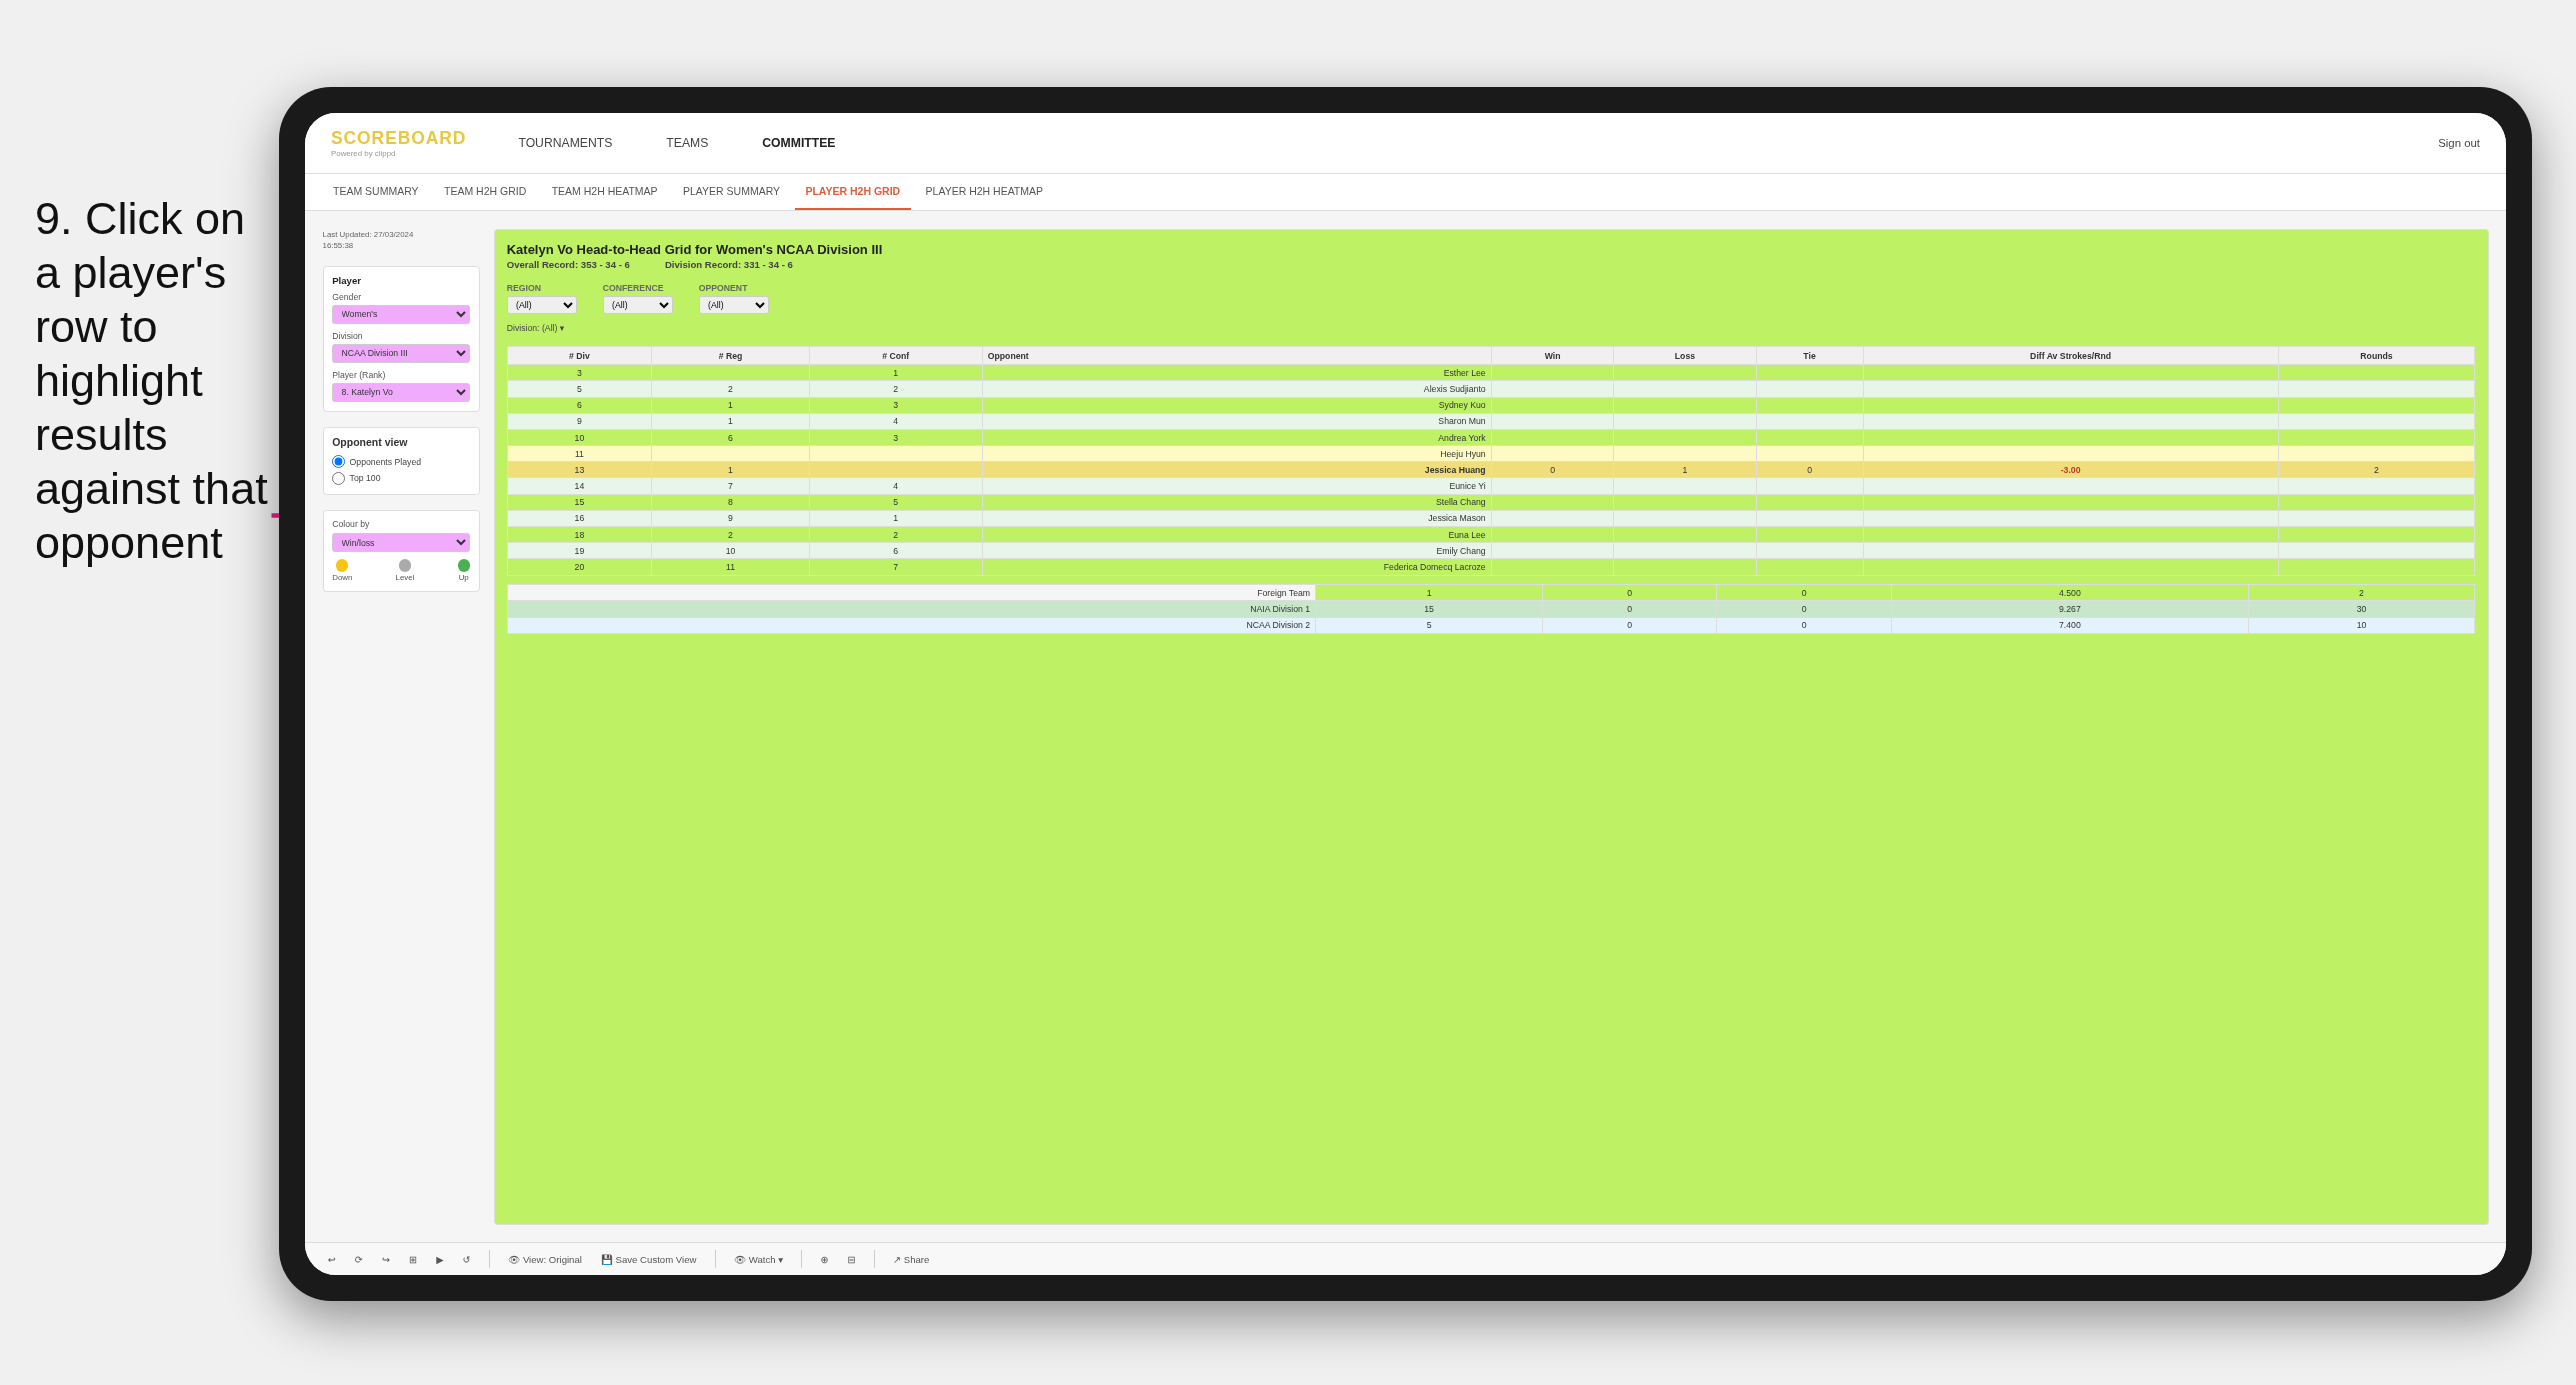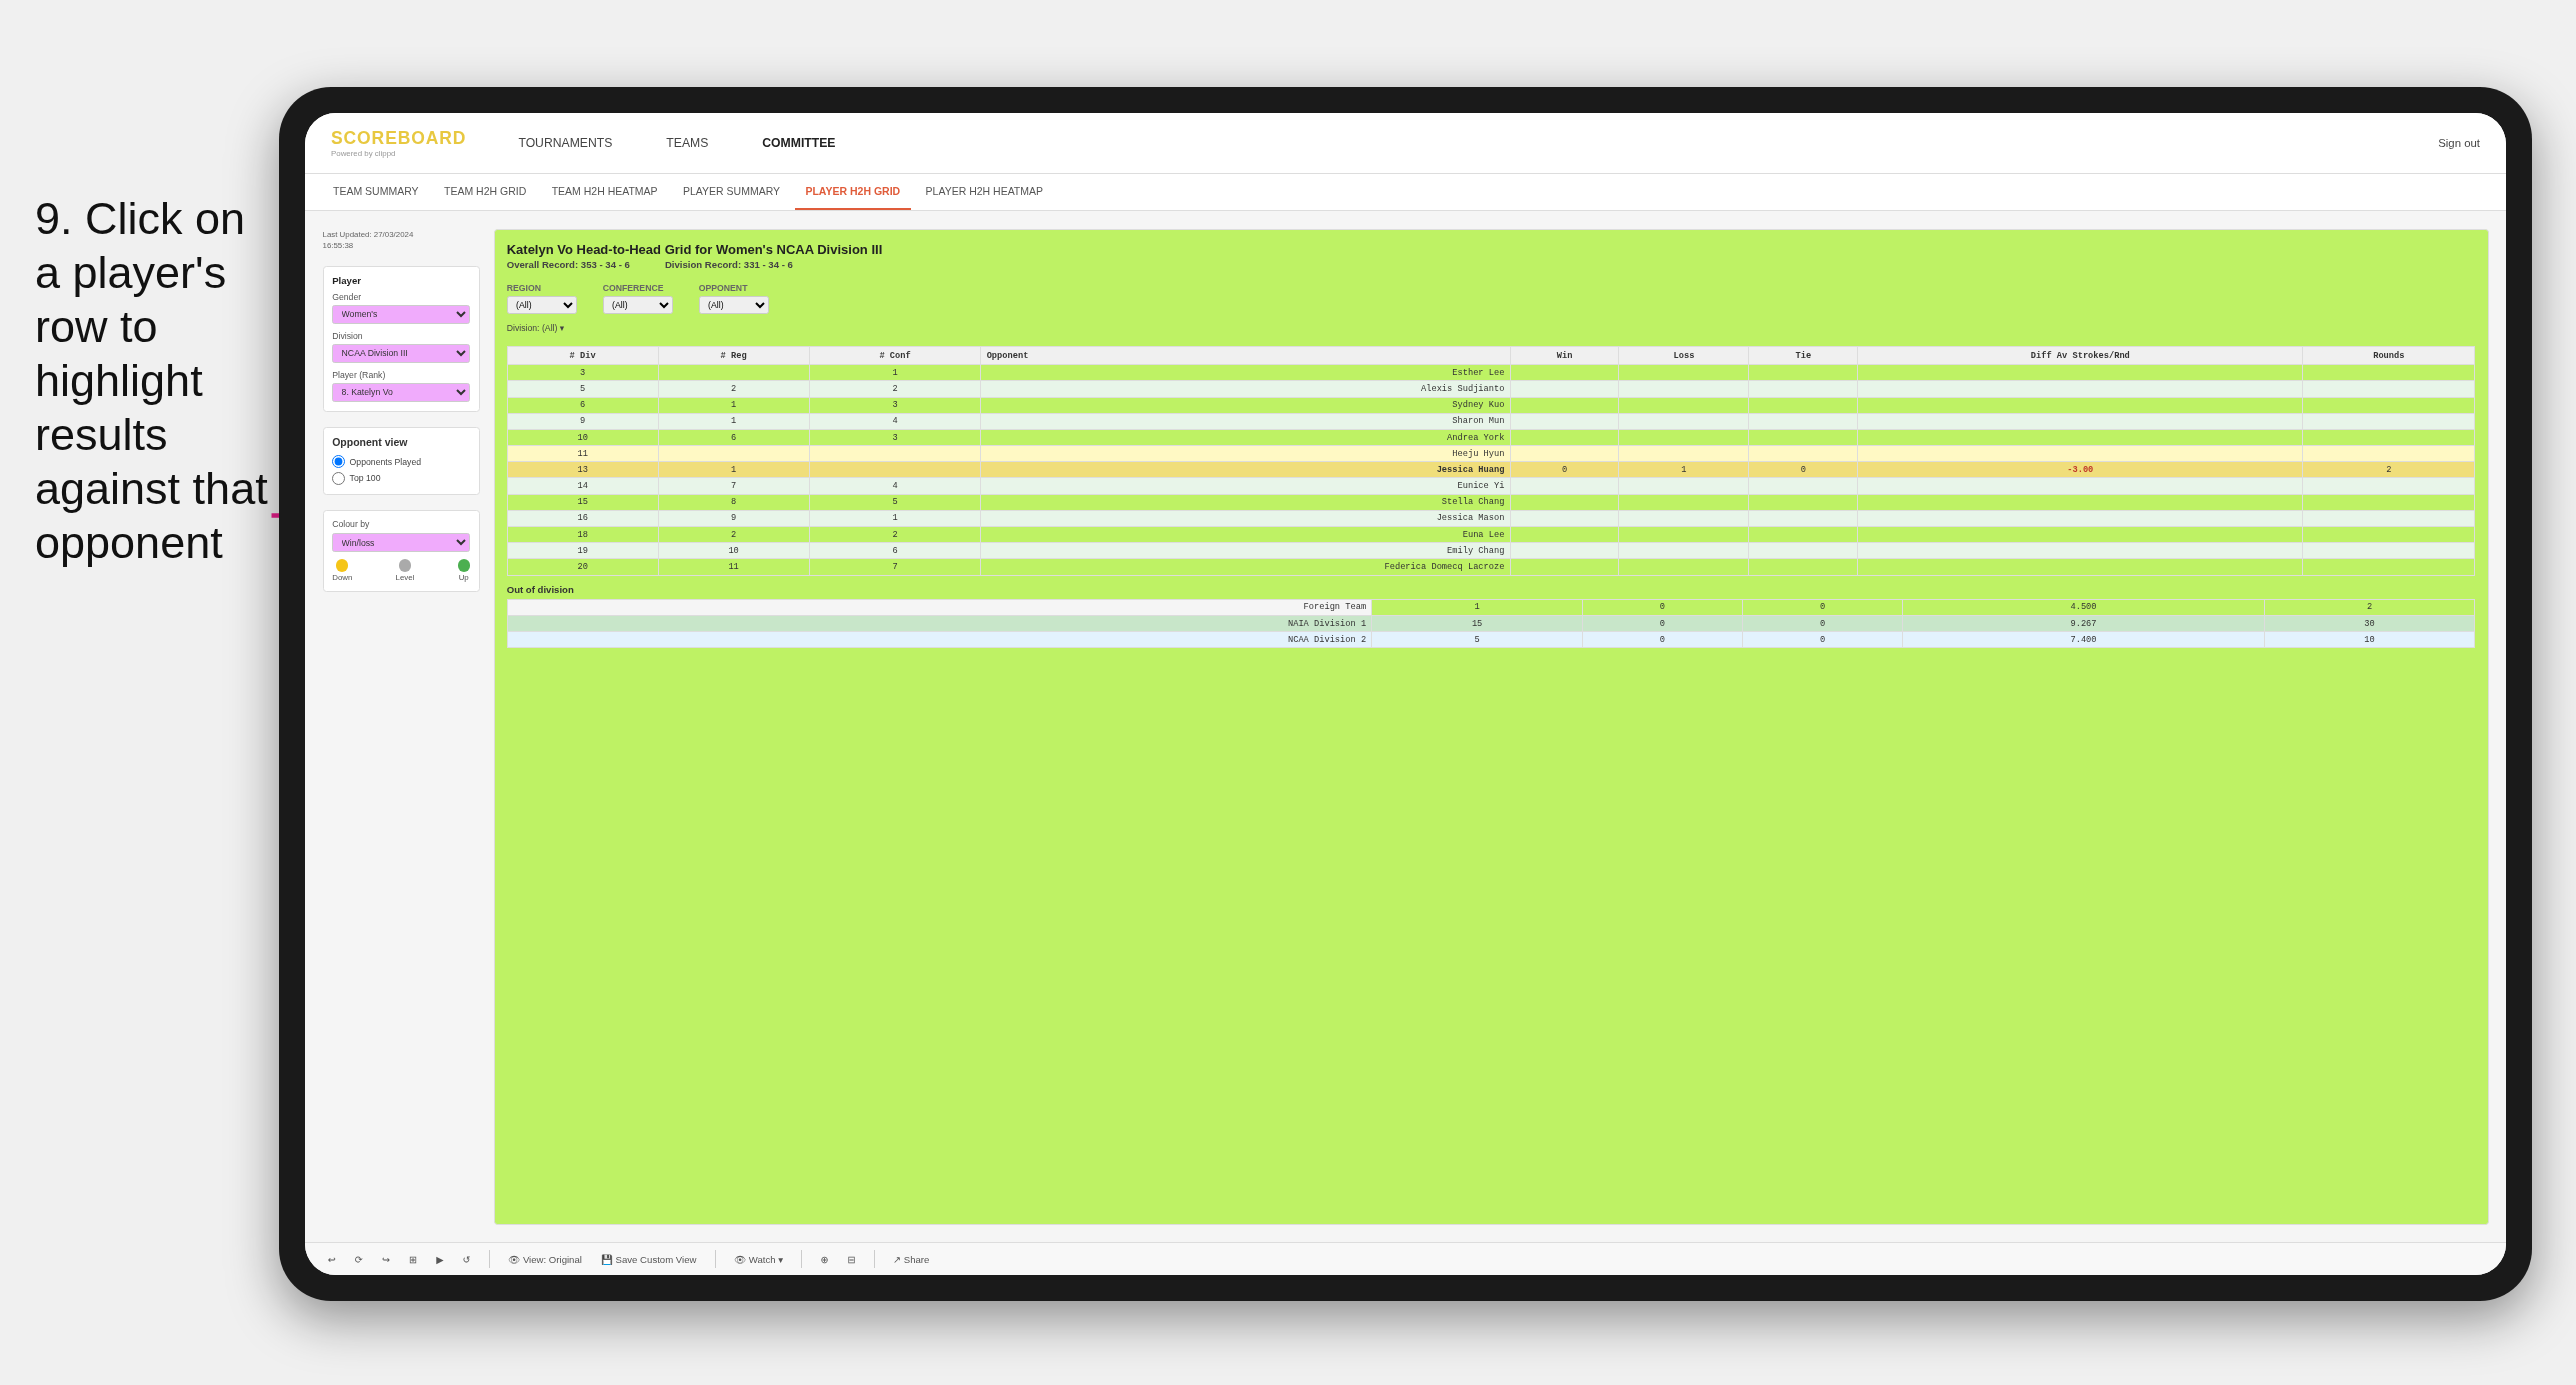--- a/index.html
+++ b/index.html
@@ -276,21 +276,20 @@
     
     .grid-table {
       flex: 1;
       overflow-y: auto;
     }
 
     table {
       width: 100%;
       border-collapse: collapse;
       font-size: 8.7px;
-      font-family: Liberation Mono, monospace;
     }
 
     thead th {
       background: #f0f0f0;
       border: 0.9px solid #ddd;
       padding: 3.5px 5.2px;
       text-align: center;
       font-size: 8.7px;
       font-weight: 600;
       color: #333;
@@ -691,21 +690,20 @@
                 <td></td>
                   <td></td>
                   <td></td>
                   <td></td>
                   <td></td>
               </tr>
             </tbody>
           </table>
 
           <div class="out-of-division">
-            <div class="out-of-division-title">Out of division</div>
             <table class="ood-table">
               <tbody>
                 <tr>
                   <td class="name-cell">Foreign Team</td>
                   <td>1</td>
                   <td>0</td>
                   <td>0</td>
                   <td>4.500</td>
                   <td>2</td>
                 </tr>

